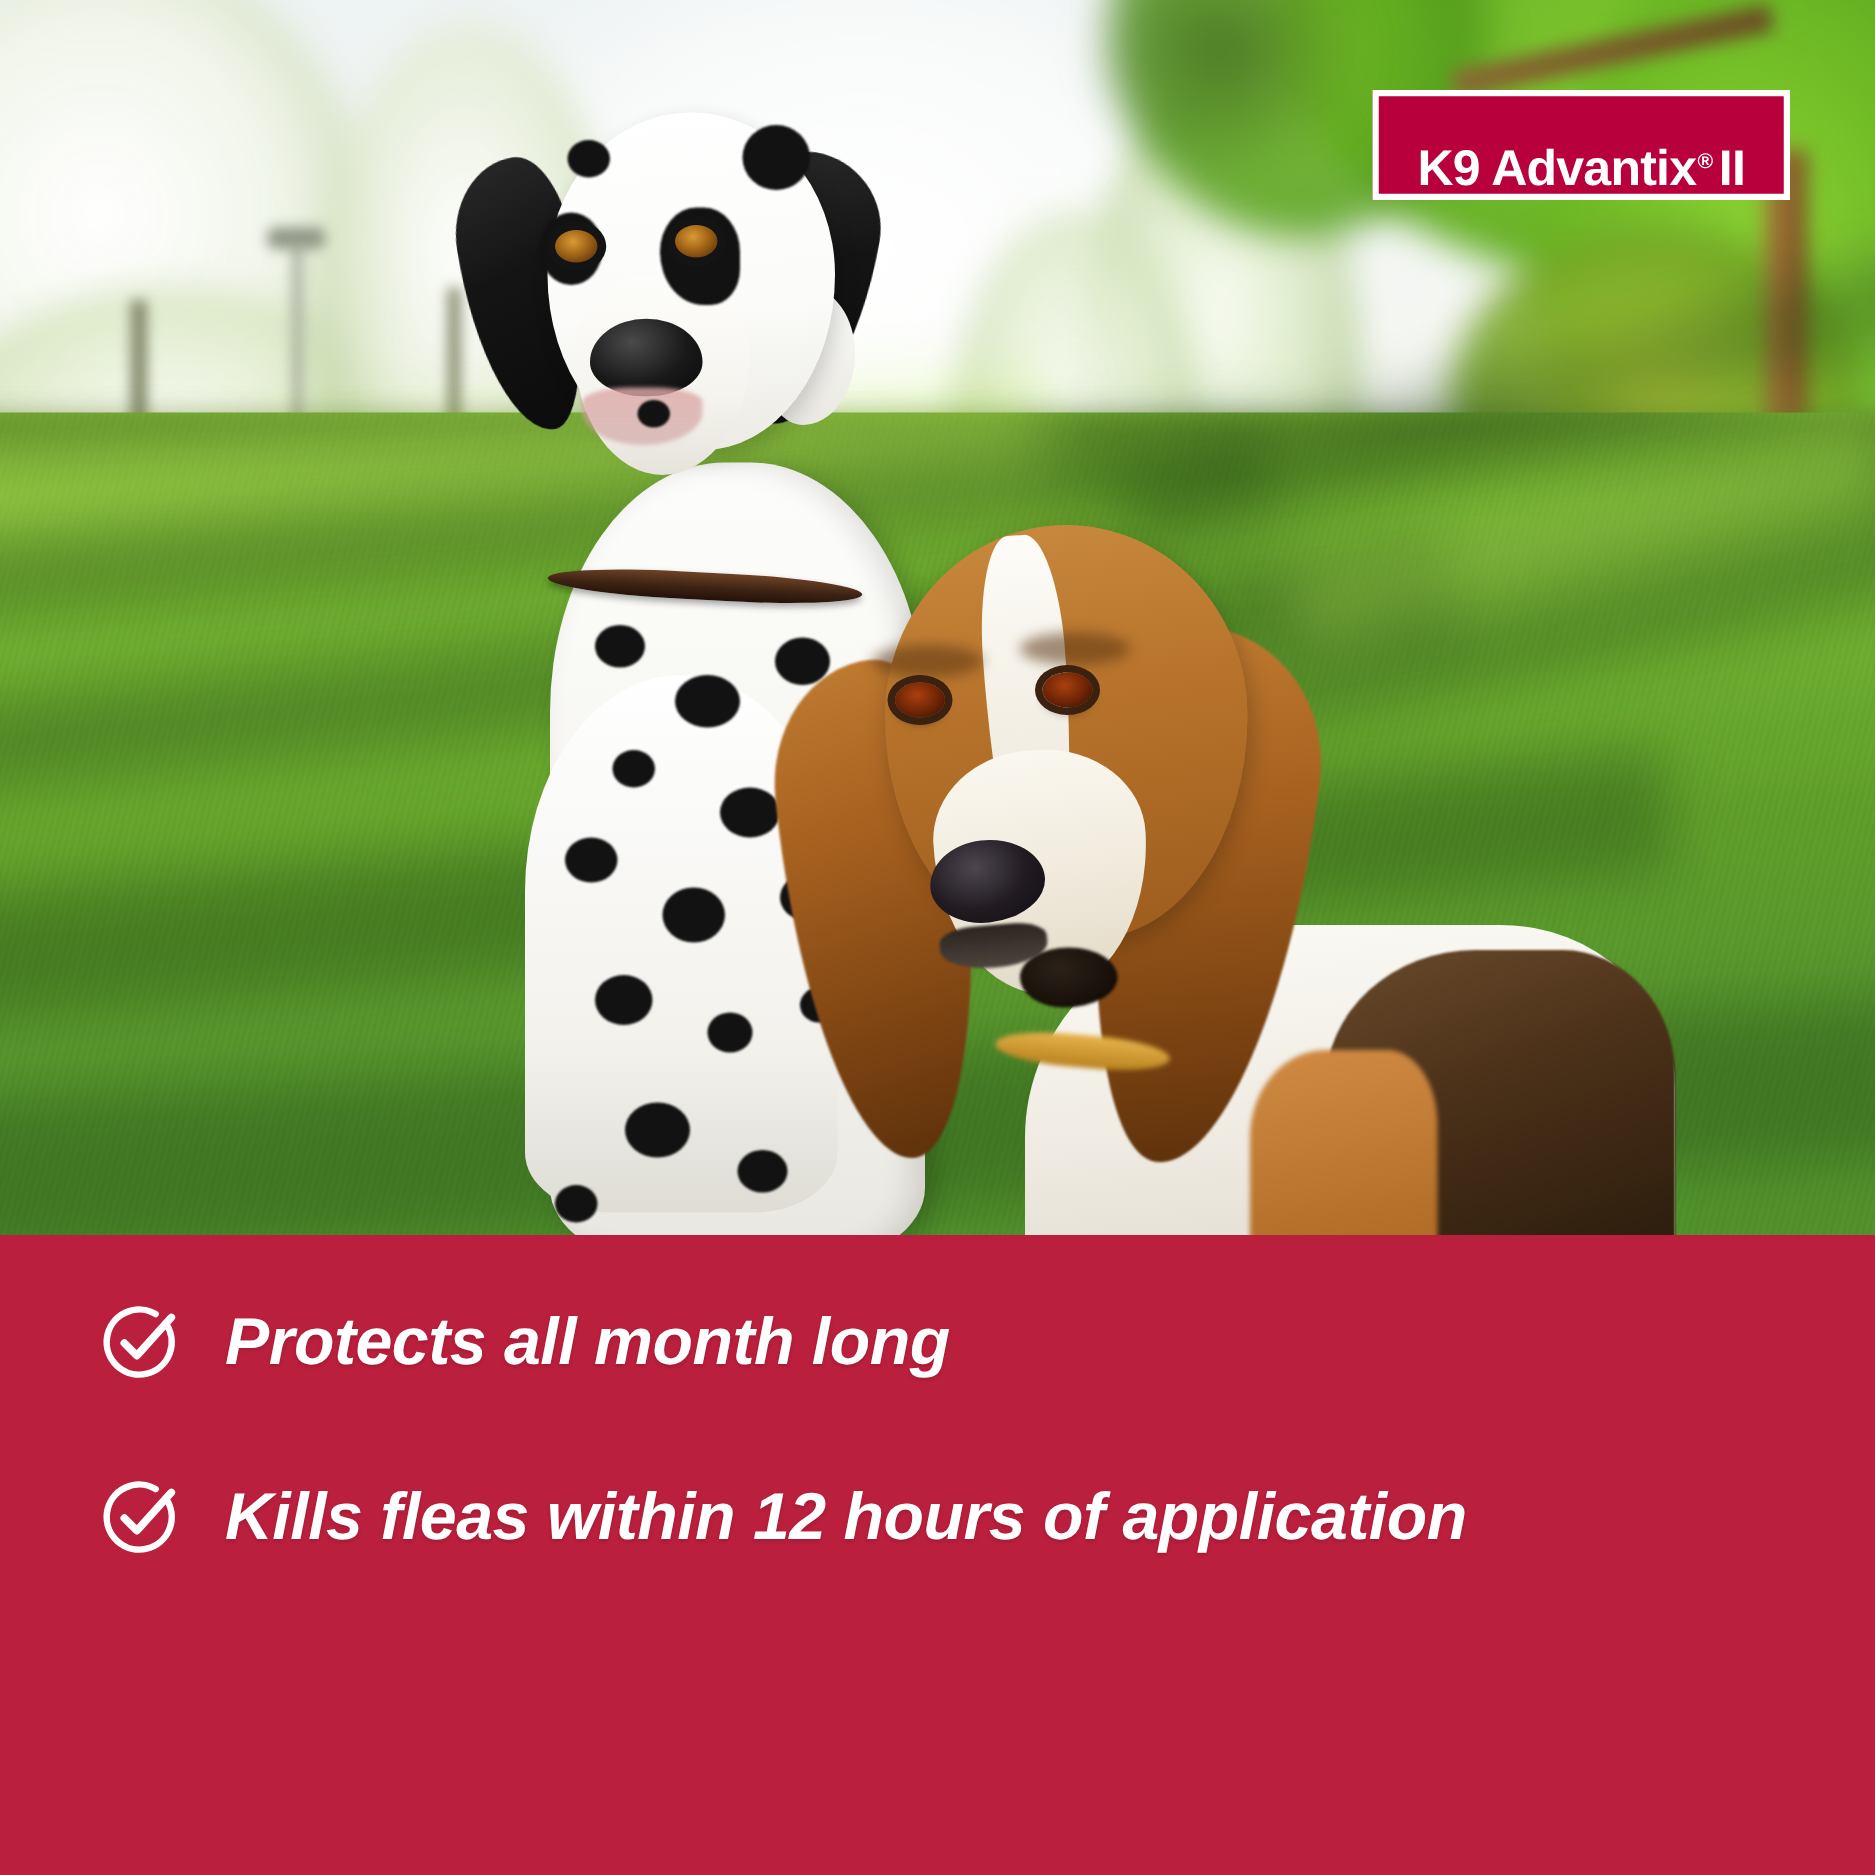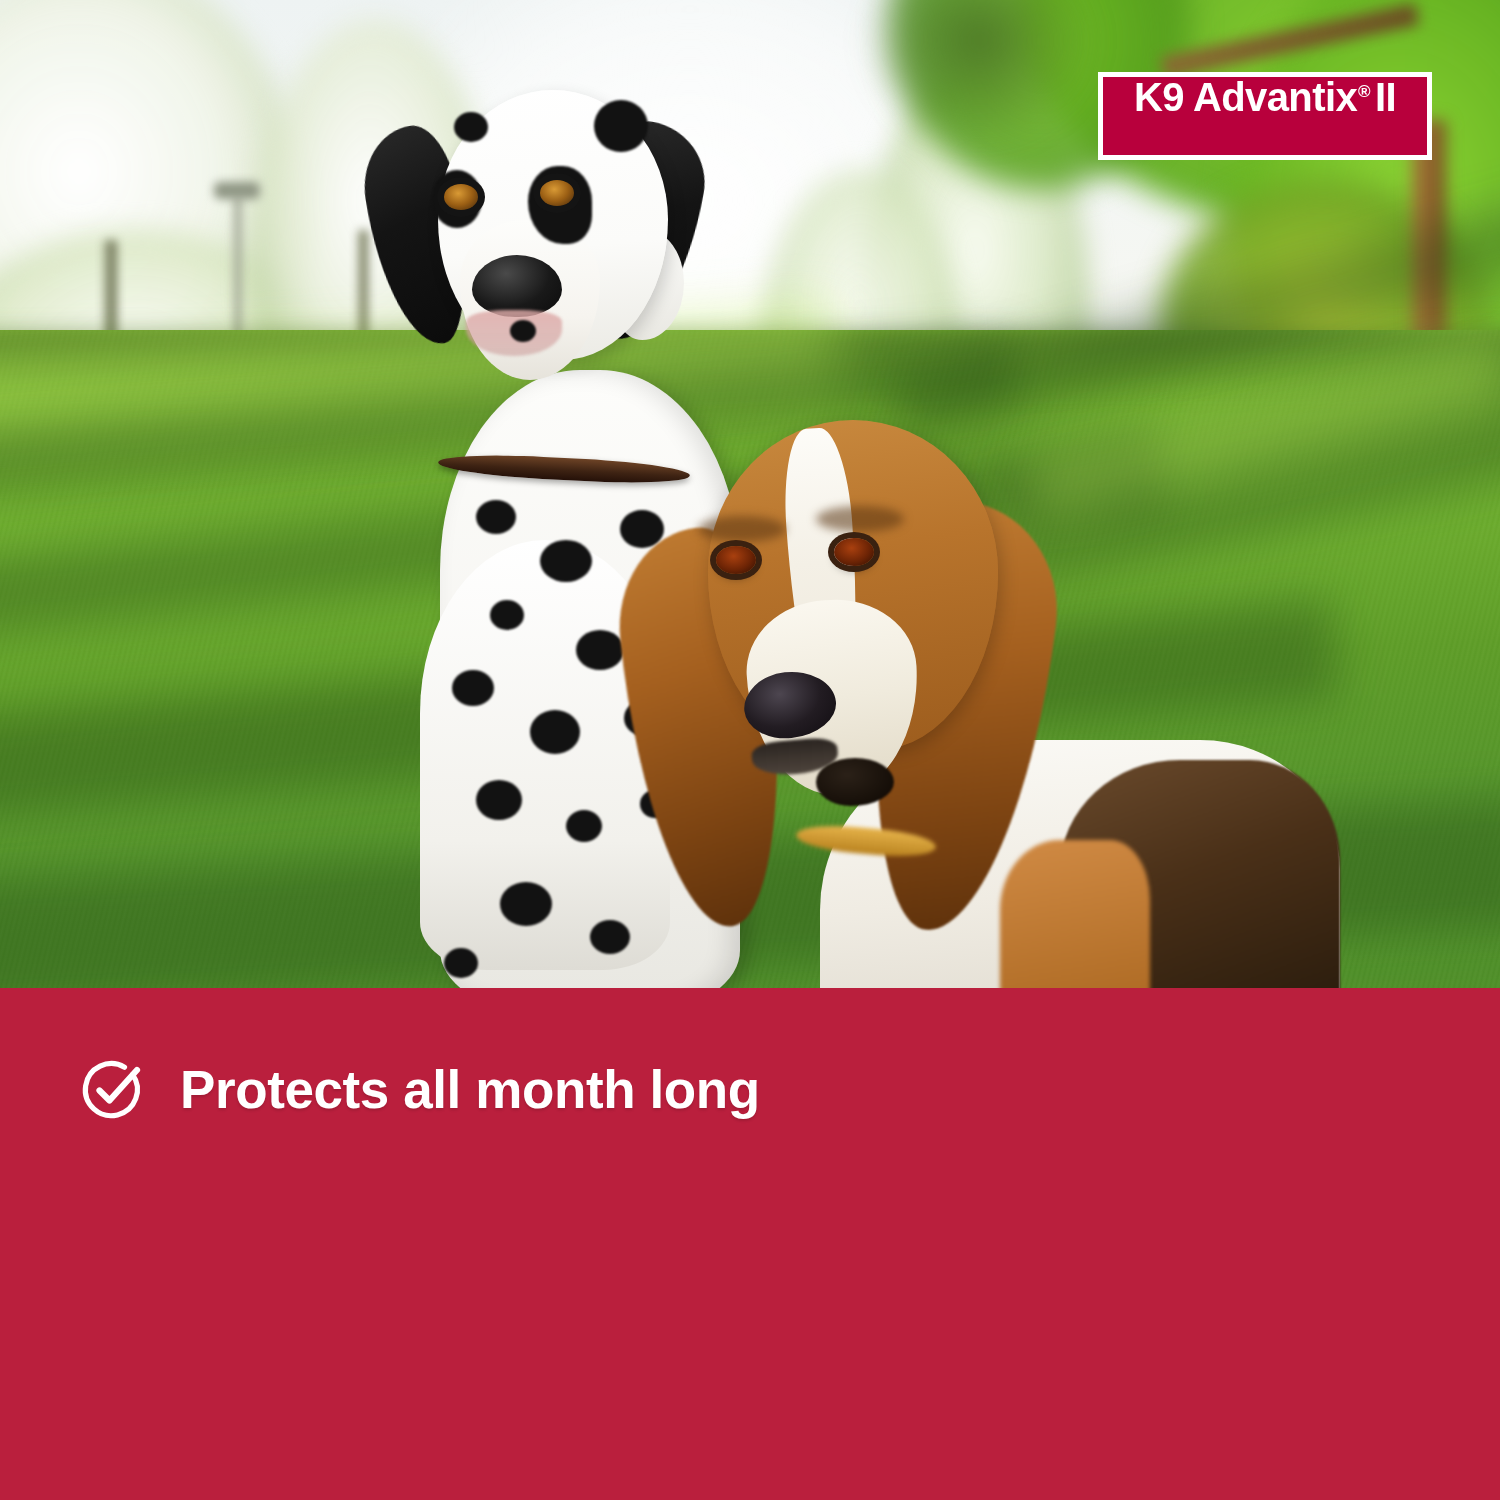--- a/index.html
+++ b/index.html
@@ -249,21 +249,21 @@
 
   
   .logo-badge {
     position: absolute;
     left: 1098px; top: 72px;
     width: 334px; height: 88px;
     background: #b8003c;
     border: 5px solid #ffffff;
     box-sizing: border-box;
     display: flex;
-    align-items: flex-start;
+    align-items: flex-end;
     justify-content: center;
   }
   .logo-text {
     color: #ffffff;
     font-size: 40px;
     font-weight: bold;
     letter-spacing: -0.6px;
     white-space: nowrap;
     line-height: 1;
   }
@@ -277,22 +277,23 @@
 
   
   .banner {
     position: absolute;
     left: 0; top: 988px;
     width: 1500px; height: 512px;
     background: #ba1f3d;
   }
   .bullets {
     position: absolute;
-    left: 80px; top: 32px;
+    left: 80px; top: 16px;
     width: 1400px;
+    font-style: italic;
   }
   .bullet {
     display: flex;
     align-items: center;
     height: 140px;
   }
   .check-icon {
     width: 66px; height: 66px;
     flex: 0 0 66px;
     margin-right: 34px;
@@ -429,17 +430,26 @@
         <span class="check-icon">
           <svg viewBox="0 0 66 66" aria-hidden="true">
             <path d="M52.5 17.5 A26 26 0 1 1 44.5 10.2" fill="none" stroke="#ffffff" stroke-width="5.2" stroke-linecap="round"></path>
             <path d="M19.5 33.5 L29.5 43.5 L57 13" fill="none" stroke="#ffffff" stroke-width="6.2" stroke-linecap="round" stroke-linejoin="round"></path>
           </svg>
         </span>
         <span class="bullet-text">Protects all month long</span>
       </div>
 
 
+      <div class="bullet">
+        <span class="check-icon">
+          <svg viewBox="0 0 66 66" aria-hidden="true">
+            <path d="M52.5 17.5 A26 26 0 1 1 44.5 10.2" fill="none" stroke="#ffffff" stroke-width="5.2" stroke-linecap="round"></path>
+            <path d="M19.5 33.5 L29.5 43.5 L57 13" fill="none" stroke="#ffffff" stroke-width="6.2" stroke-linecap="round" stroke-linejoin="round"></path>
+          </svg>
+        </span>
+        <span class="bullet-text">Kills fleas within 12 hours of application</span>
+      </div>
 
     </div>
   </div>
 
 </div>
 
 </body></html>

